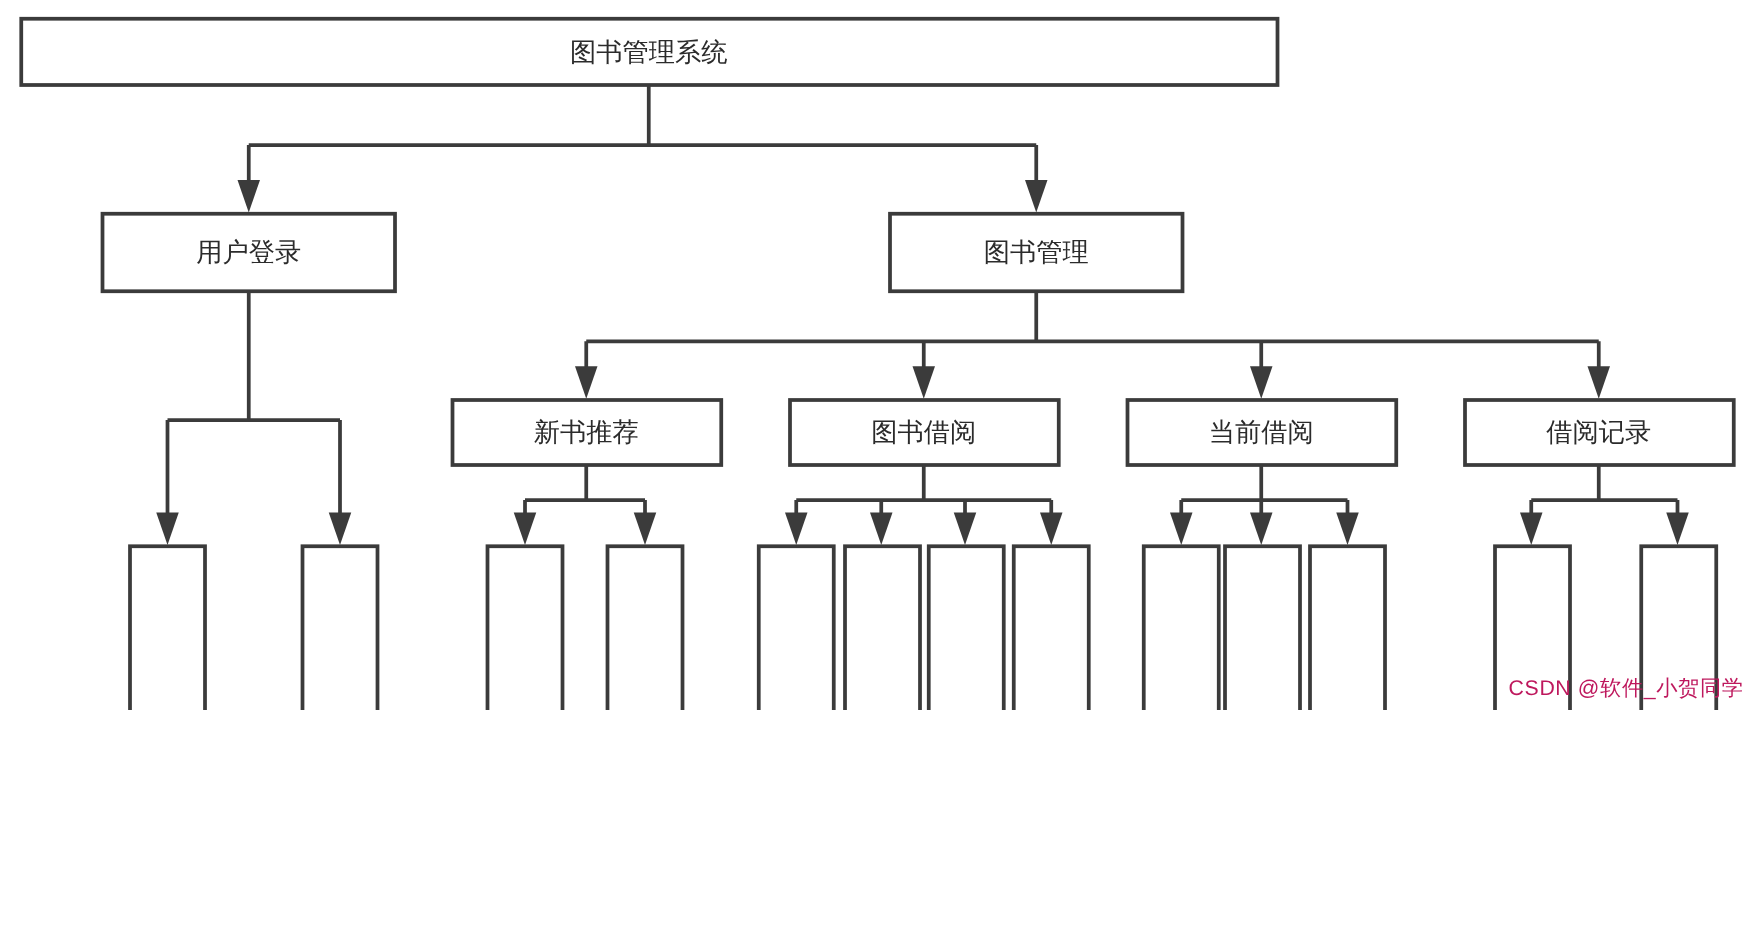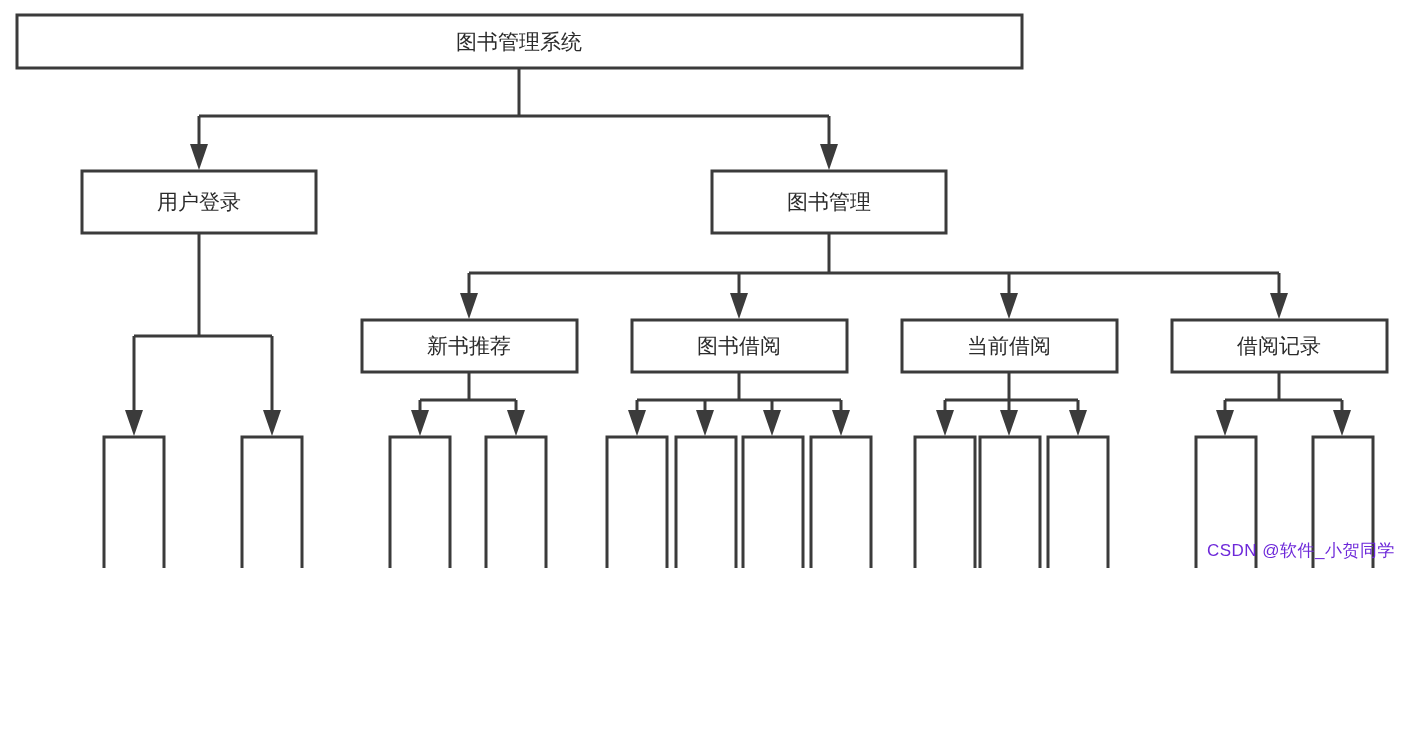--- a/index.html
+++ b/index.html
@@ -66,21 +66,21 @@
   .vlabel-inner {
     writing-mode: vertical-rl;
     text-orientation: upright;
   }
   .watermark {
     position: absolute;
     right: 10px;
     bottom: 6px;
     font-family: "Liberation Sans", "DejaVu Sans", sans-serif;
     font-size: 17px;
-    color: #6d28d9;
+    color: #be185d;
     letter-spacing: 0.5px;
     white-space: nowrap;
     pointer-events: none;
   }
 </style>
 </head>
 <body>
 
 <div id="diagram-root">
 

